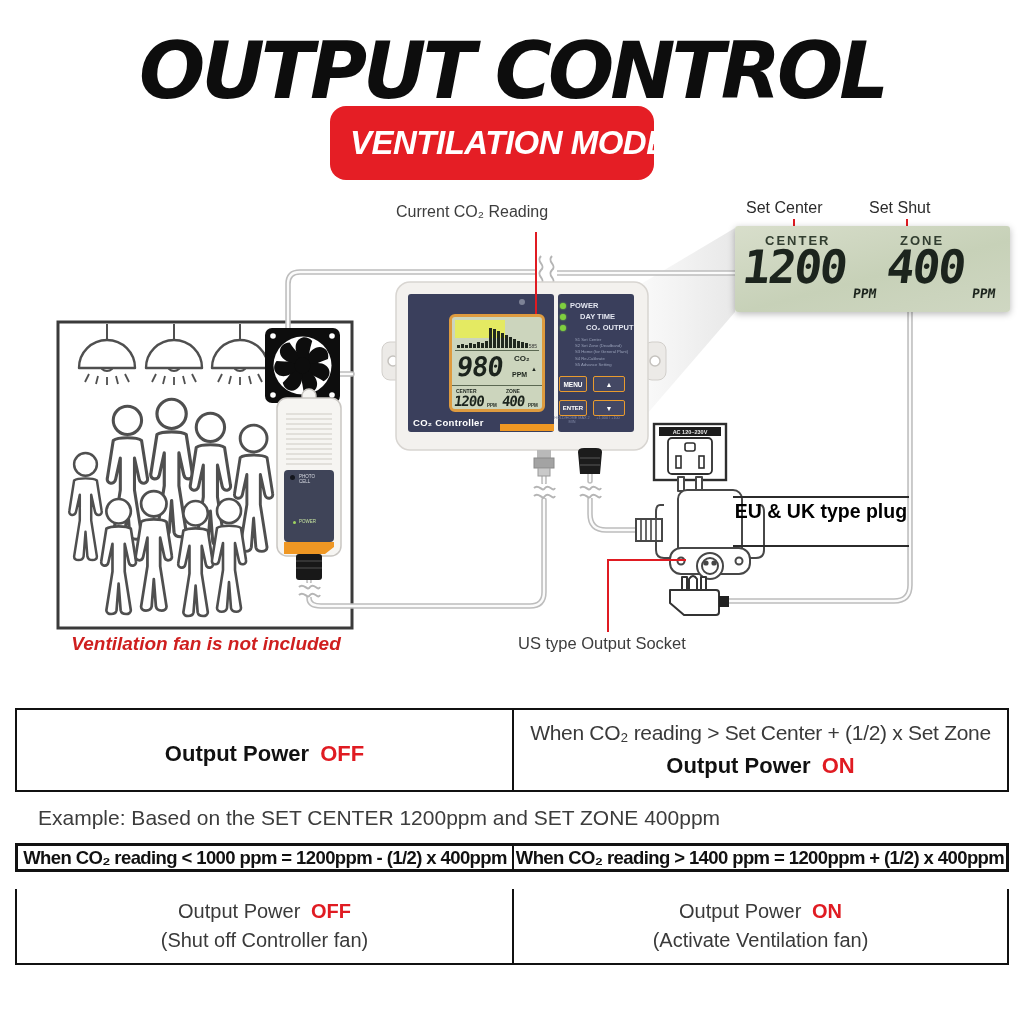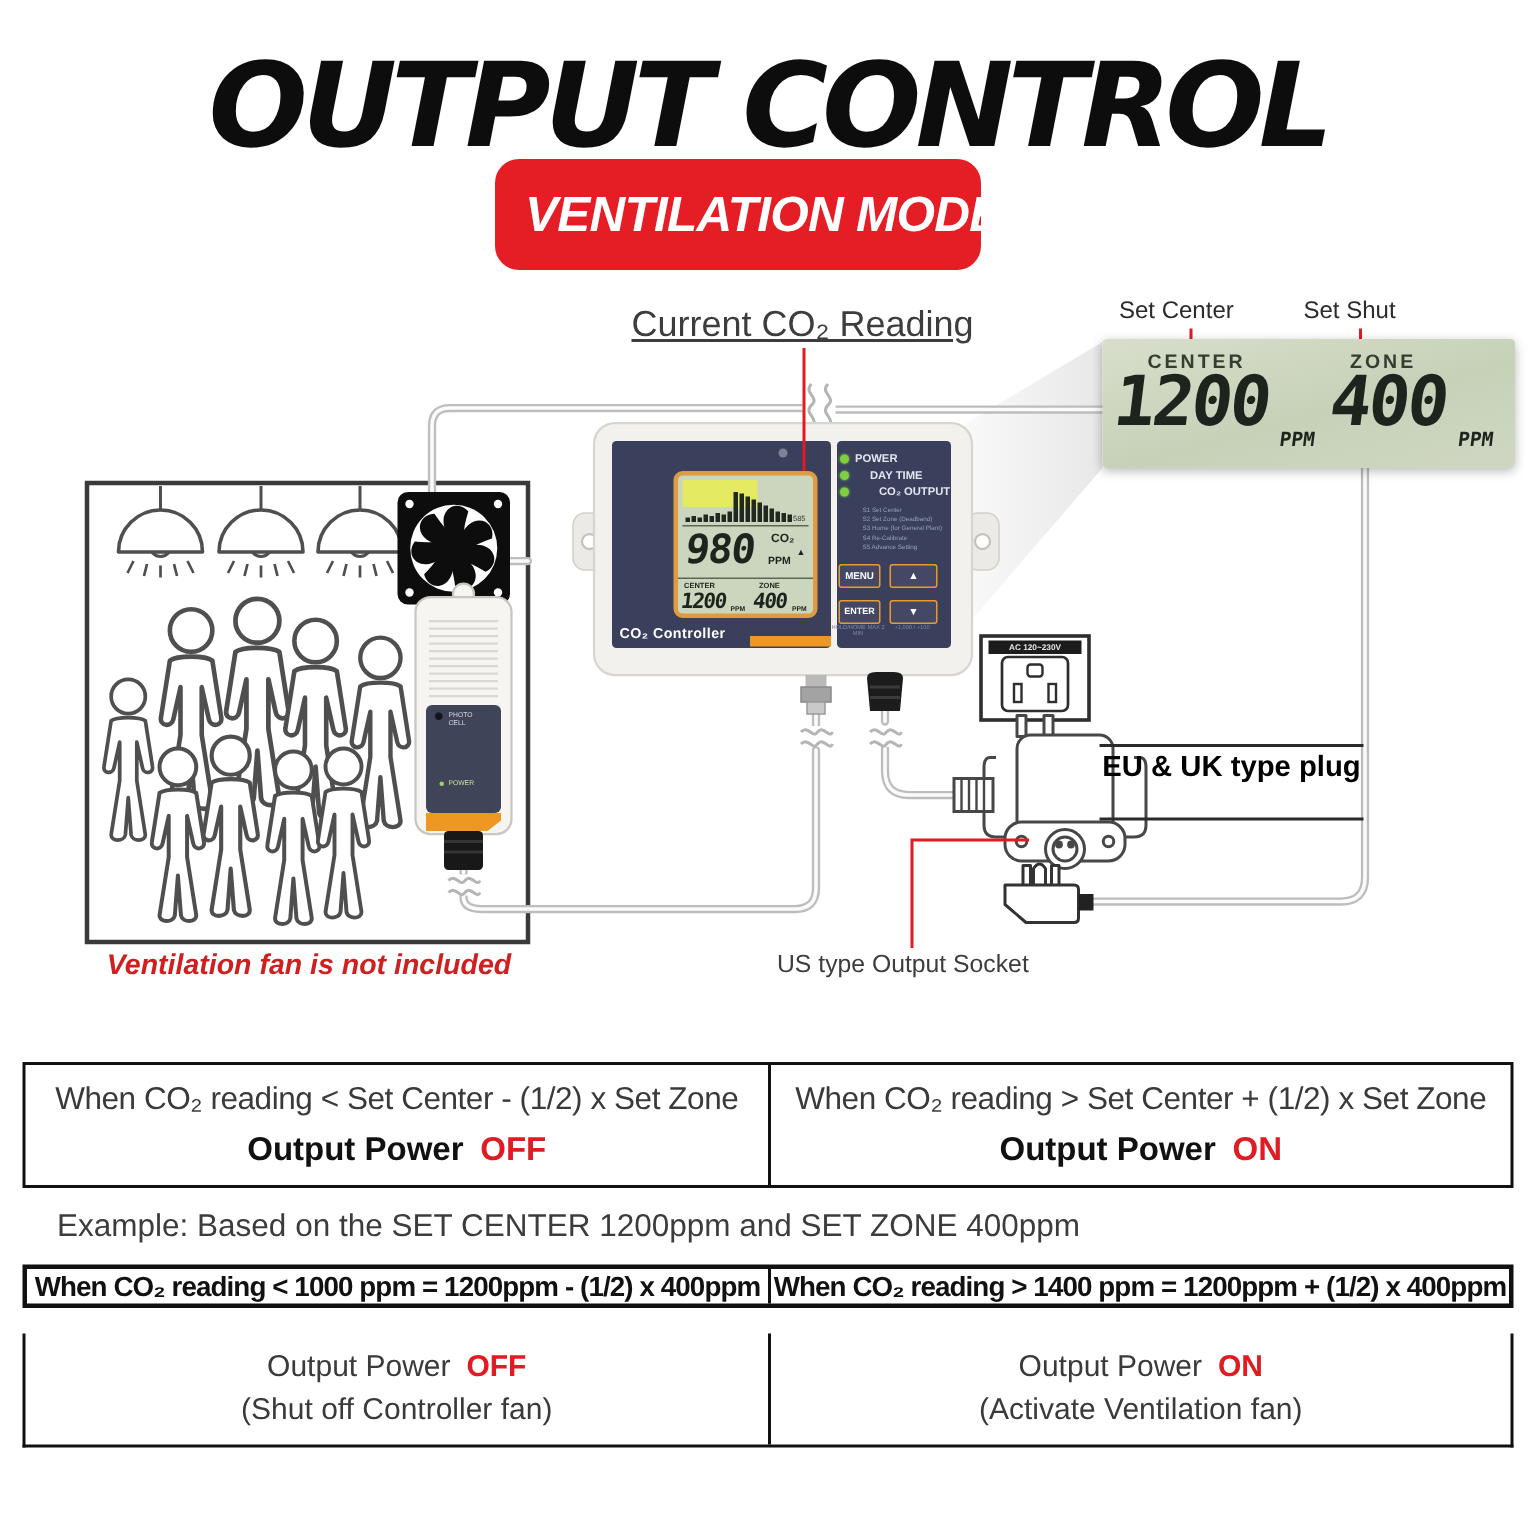--- a/index.html
+++ b/index.html
@@ -245,21 +245,21 @@
       <circle cx="19" cy="9" r="6" fill="#fff"></circle>
       <path d="M8 28 L6 8" stroke="#fff" stroke-width="5" stroke-linecap="round"></path>
       <rect x="12" y="15" width="13" height="23" rx="4" fill="#fff"></rect>
       <path d="M25 18 L28 33" stroke="#fff" stroke-width="4.5" stroke-linecap="round"></path>
       <rect x="12.5" y="37" width="5" height="20" rx="2" fill="#fff"></rect>
       <rect x="19.5" y="37" width="5" height="20" rx="2" fill="#fff"></rect>
     </svg>
     <span class="badge-text">VENTILATION MODE</span>
   </div>
 
-  <div class="abs lbl" style="left:421px;top:203px;font-size:24px;text-decoration:underline;">Current CO₂ Reading</div>
+  <div class="abs lbl" style="left:396px;top:203px;font-size:16px;">Current CO₂ Reading</div>
   <div class="abs redline" style="left:535px;top:232px;height:120px;"></div>
 
   <div class="abs lbl" style="left:746px;top:199px;font-size:16px;color:#2b2b2b;">Set Center</div>
   <div class="abs lbl" style="left:869px;top:199px;font-size:16px;color:#2b2b2b;">Set Shut</div>
   <div class="abs redline" style="left:793px;top:219px;height:38px;"></div>
   <div class="abs redline" style="left:906px;top:219px;height:34px;"></div>
 
   <div class="abs lcdzoom">
     <div class="abs lcdlab" style="left:30px;top:7px;font-size:13px;">CENTER</div>
     <div class="abs lcdlab" style="left:165px;top:7px;font-size:13px;">ZONE</div>
@@ -364,21 +364,20 @@
   <div class="abs" style="left:711px;top:501px;width:220px;text-align:center;font-size:19.5px;font-weight:bold;color:#000000;line-height:21px;">
     <div>EU &amp; UK type plug</div>
   </div>
   <div class="abs" style="left:733px;top:545px;width:176px;border-top:2px solid #2b2b2b;"></div>
 
   <div class="abs lbl" style="left:518px;top:634px;font-size:16.5px;">US type Output Socket</div>
   <div class="abs" style="left:58px;top:633px;width:296px;text-align:center;font-size:19px;font-weight:bold;font-style:italic;color:#cf1f1f;">Ventilation fan is not included</div>
 
   <div class="abs tbl" style="top:708px;height:84px;">
     <div class="cell">
-      <div class="cond">When CO₂ reading &lt; Set Center - (1/2) x Set Zone</div>
       <div class="res">
         <span>Output Power</span>
         <span class="red" style="margin-left:5px;">OFF</span>
       </div>
     </div>
     <div class="cell">
       <div class="cond">When CO₂ reading &gt; Set Center + (1/2) x Set Zone</div>
       <div class="res">
         <span>Output Power</span>
         <span class="red" style="margin-left:5px;">ON</span>

